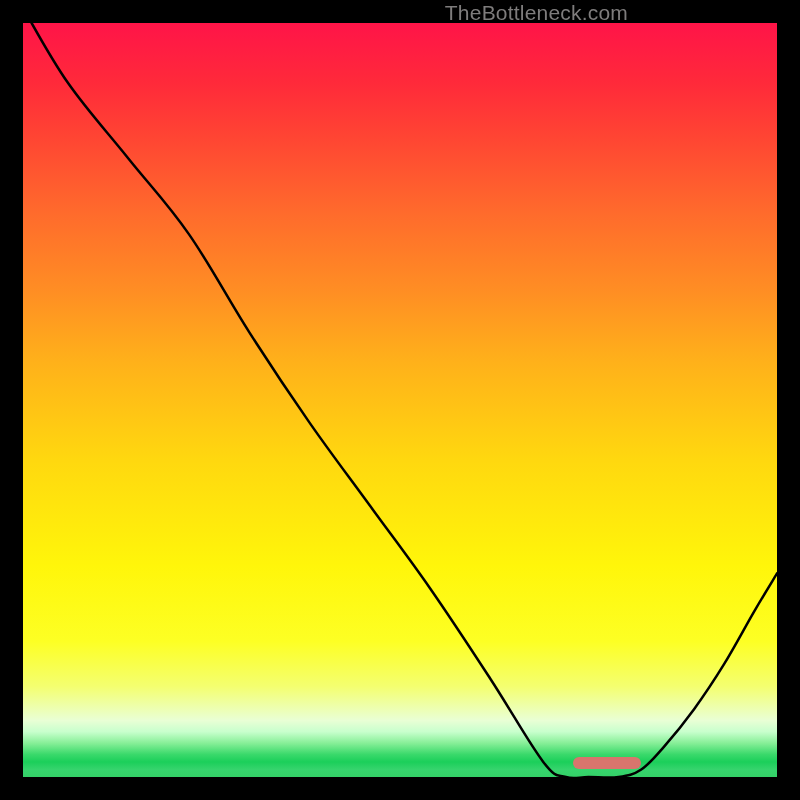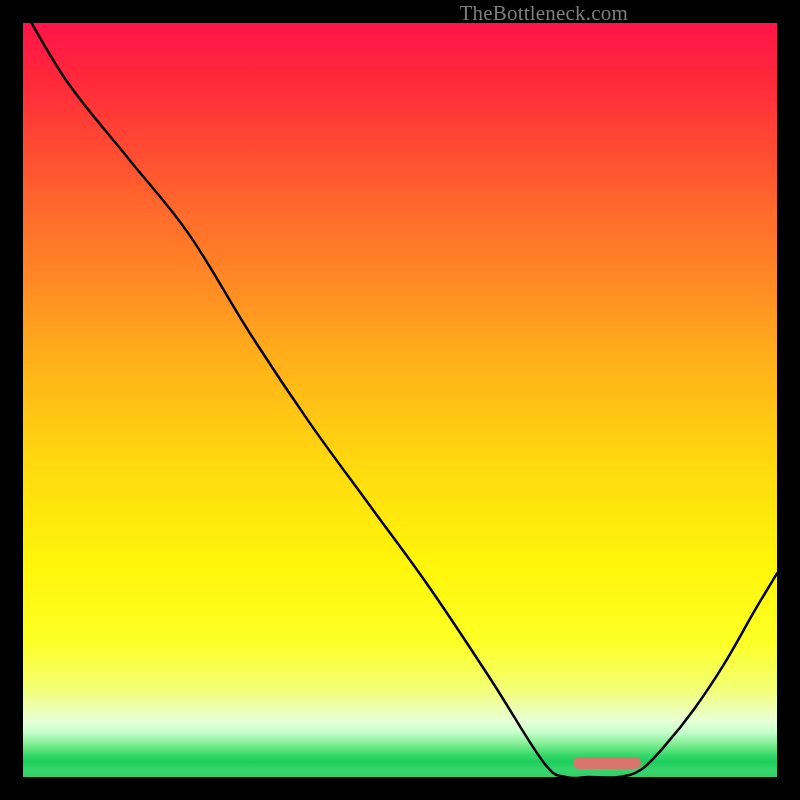--- a/index.html
+++ b/index.html
@@ -8,21 +8,20 @@
     width: 800px;
     height: 800px;
     background: #000;
     overflow: hidden;
     font-family: Arial, sans-serif;
   }
   .container {
     position: relative;
     width: 636px;
     height: 800px;
-    font-family: Liberation Serif, serif;
   }
   .plot-area {
     position: absolute;
     left: 23px;
     top: 23px;
     width: 754px;
     height: 754px;
     overflow: hidden;
   }
   .gradient-bg {

